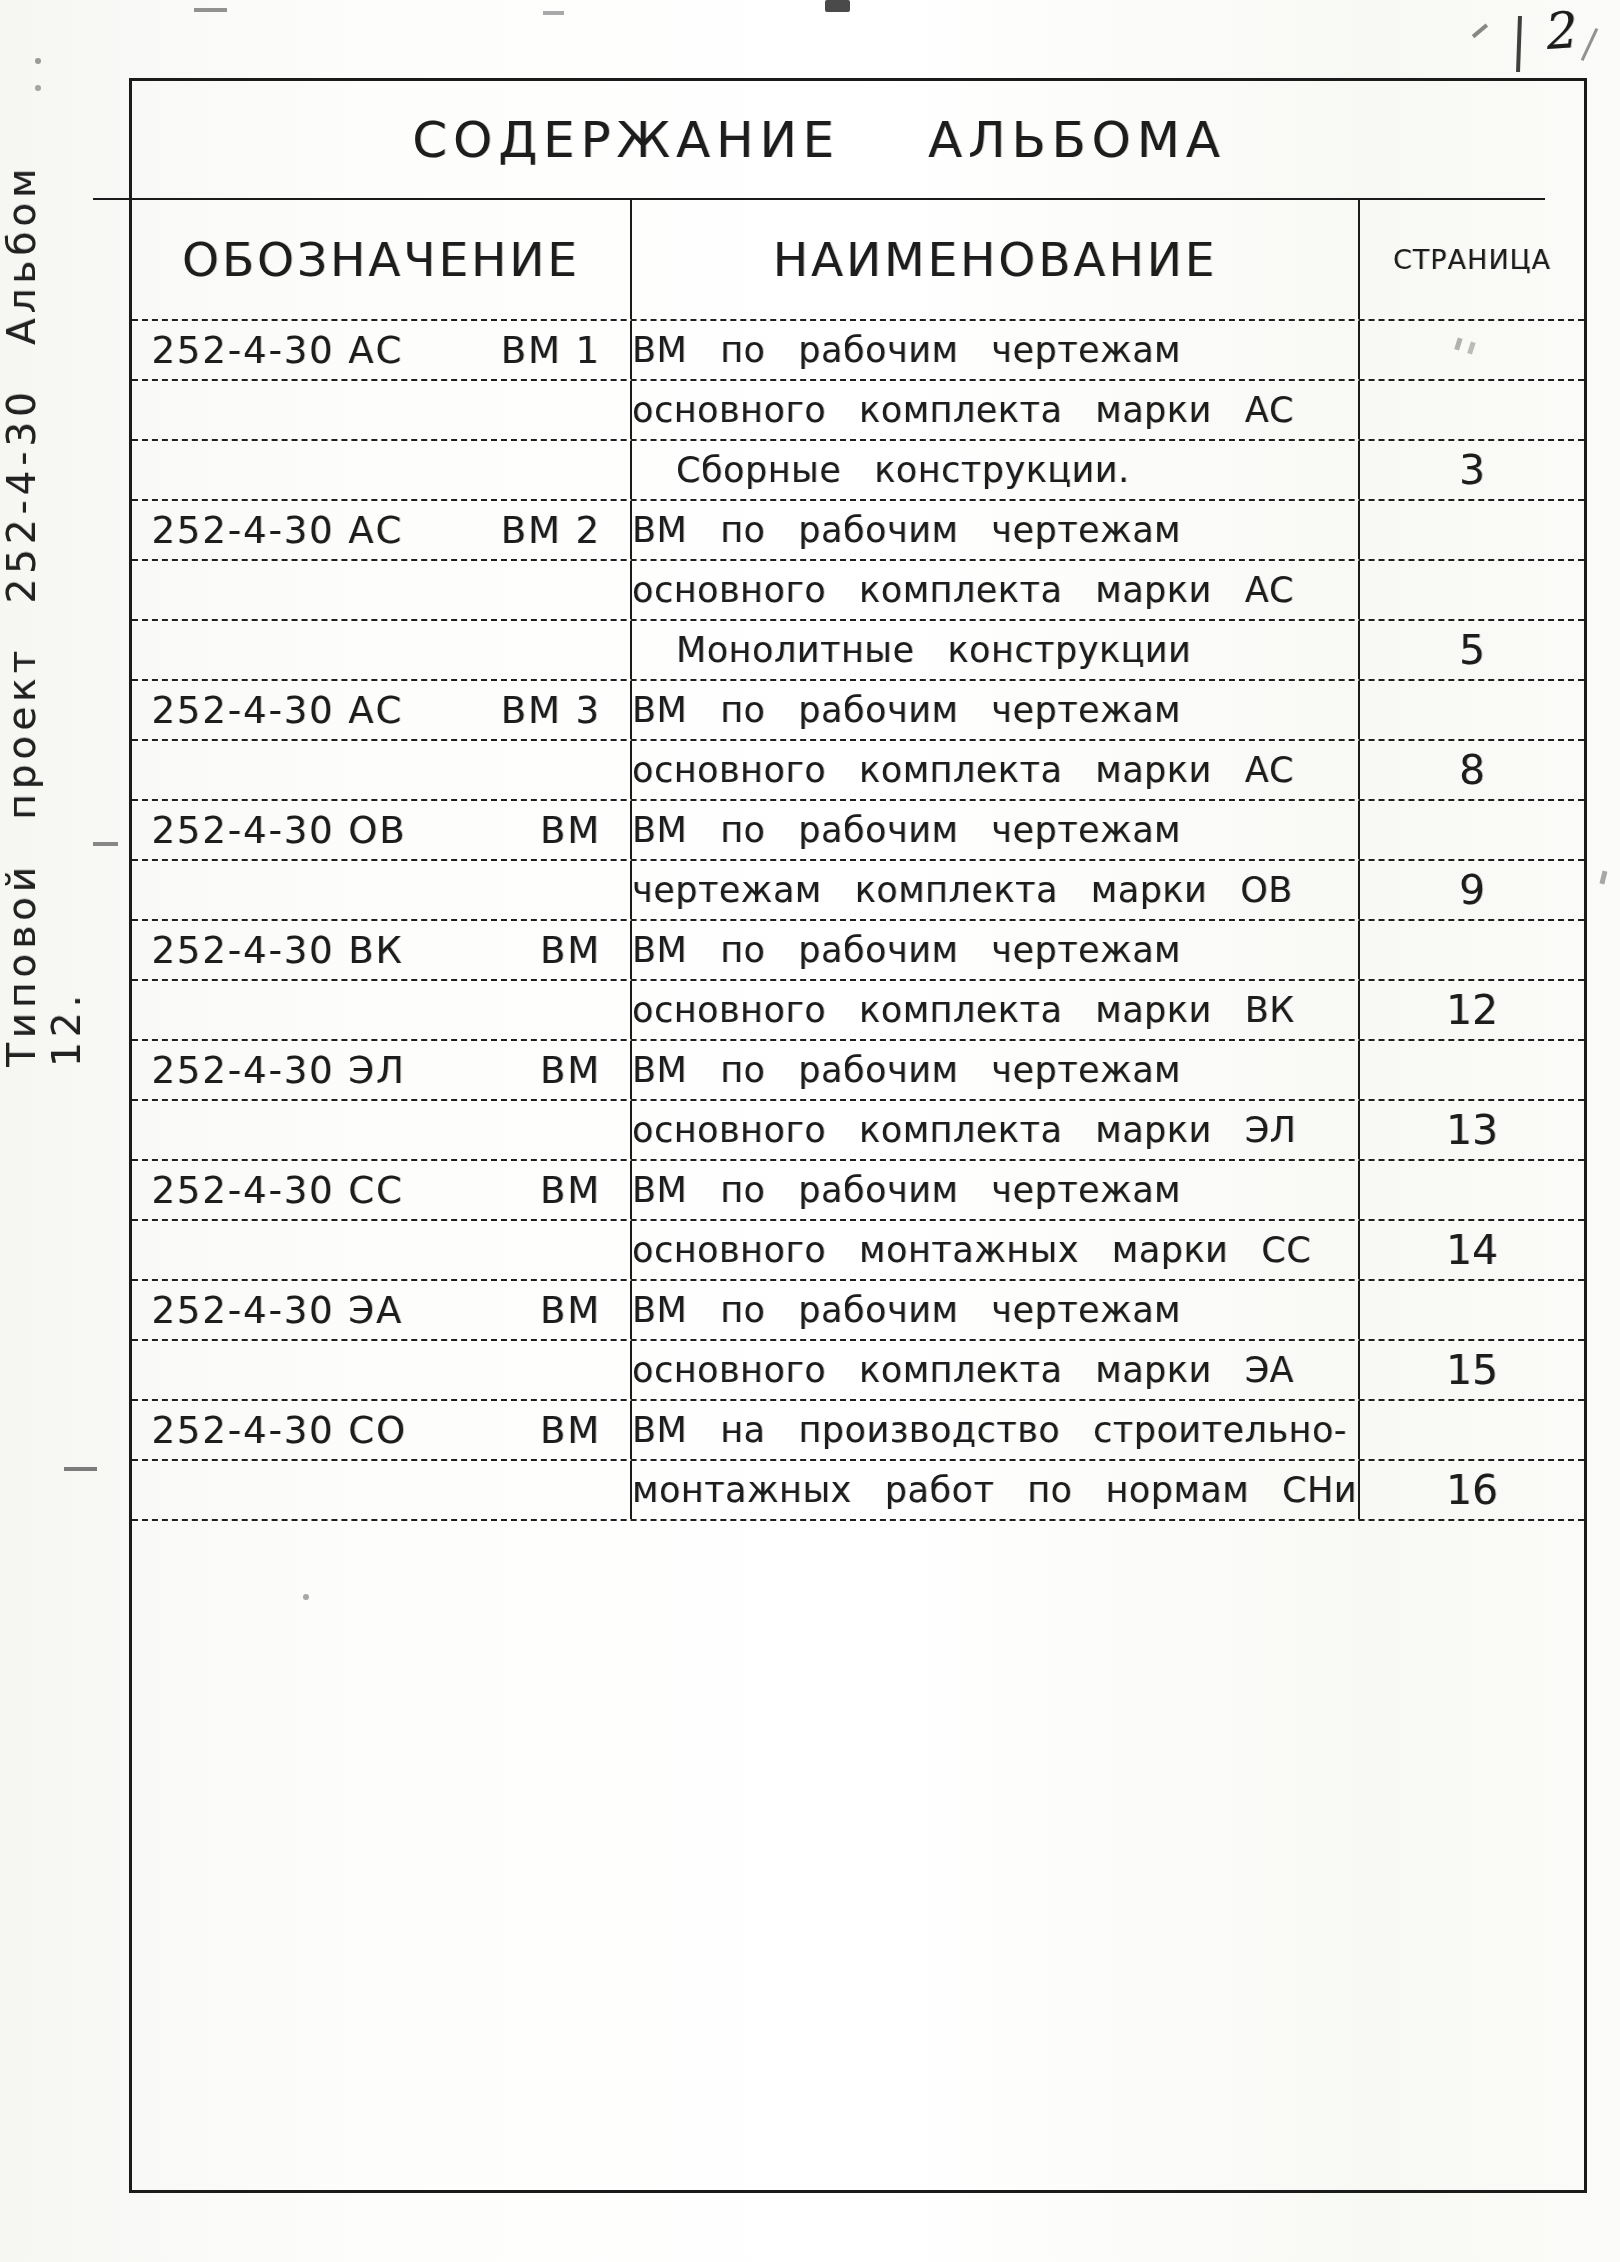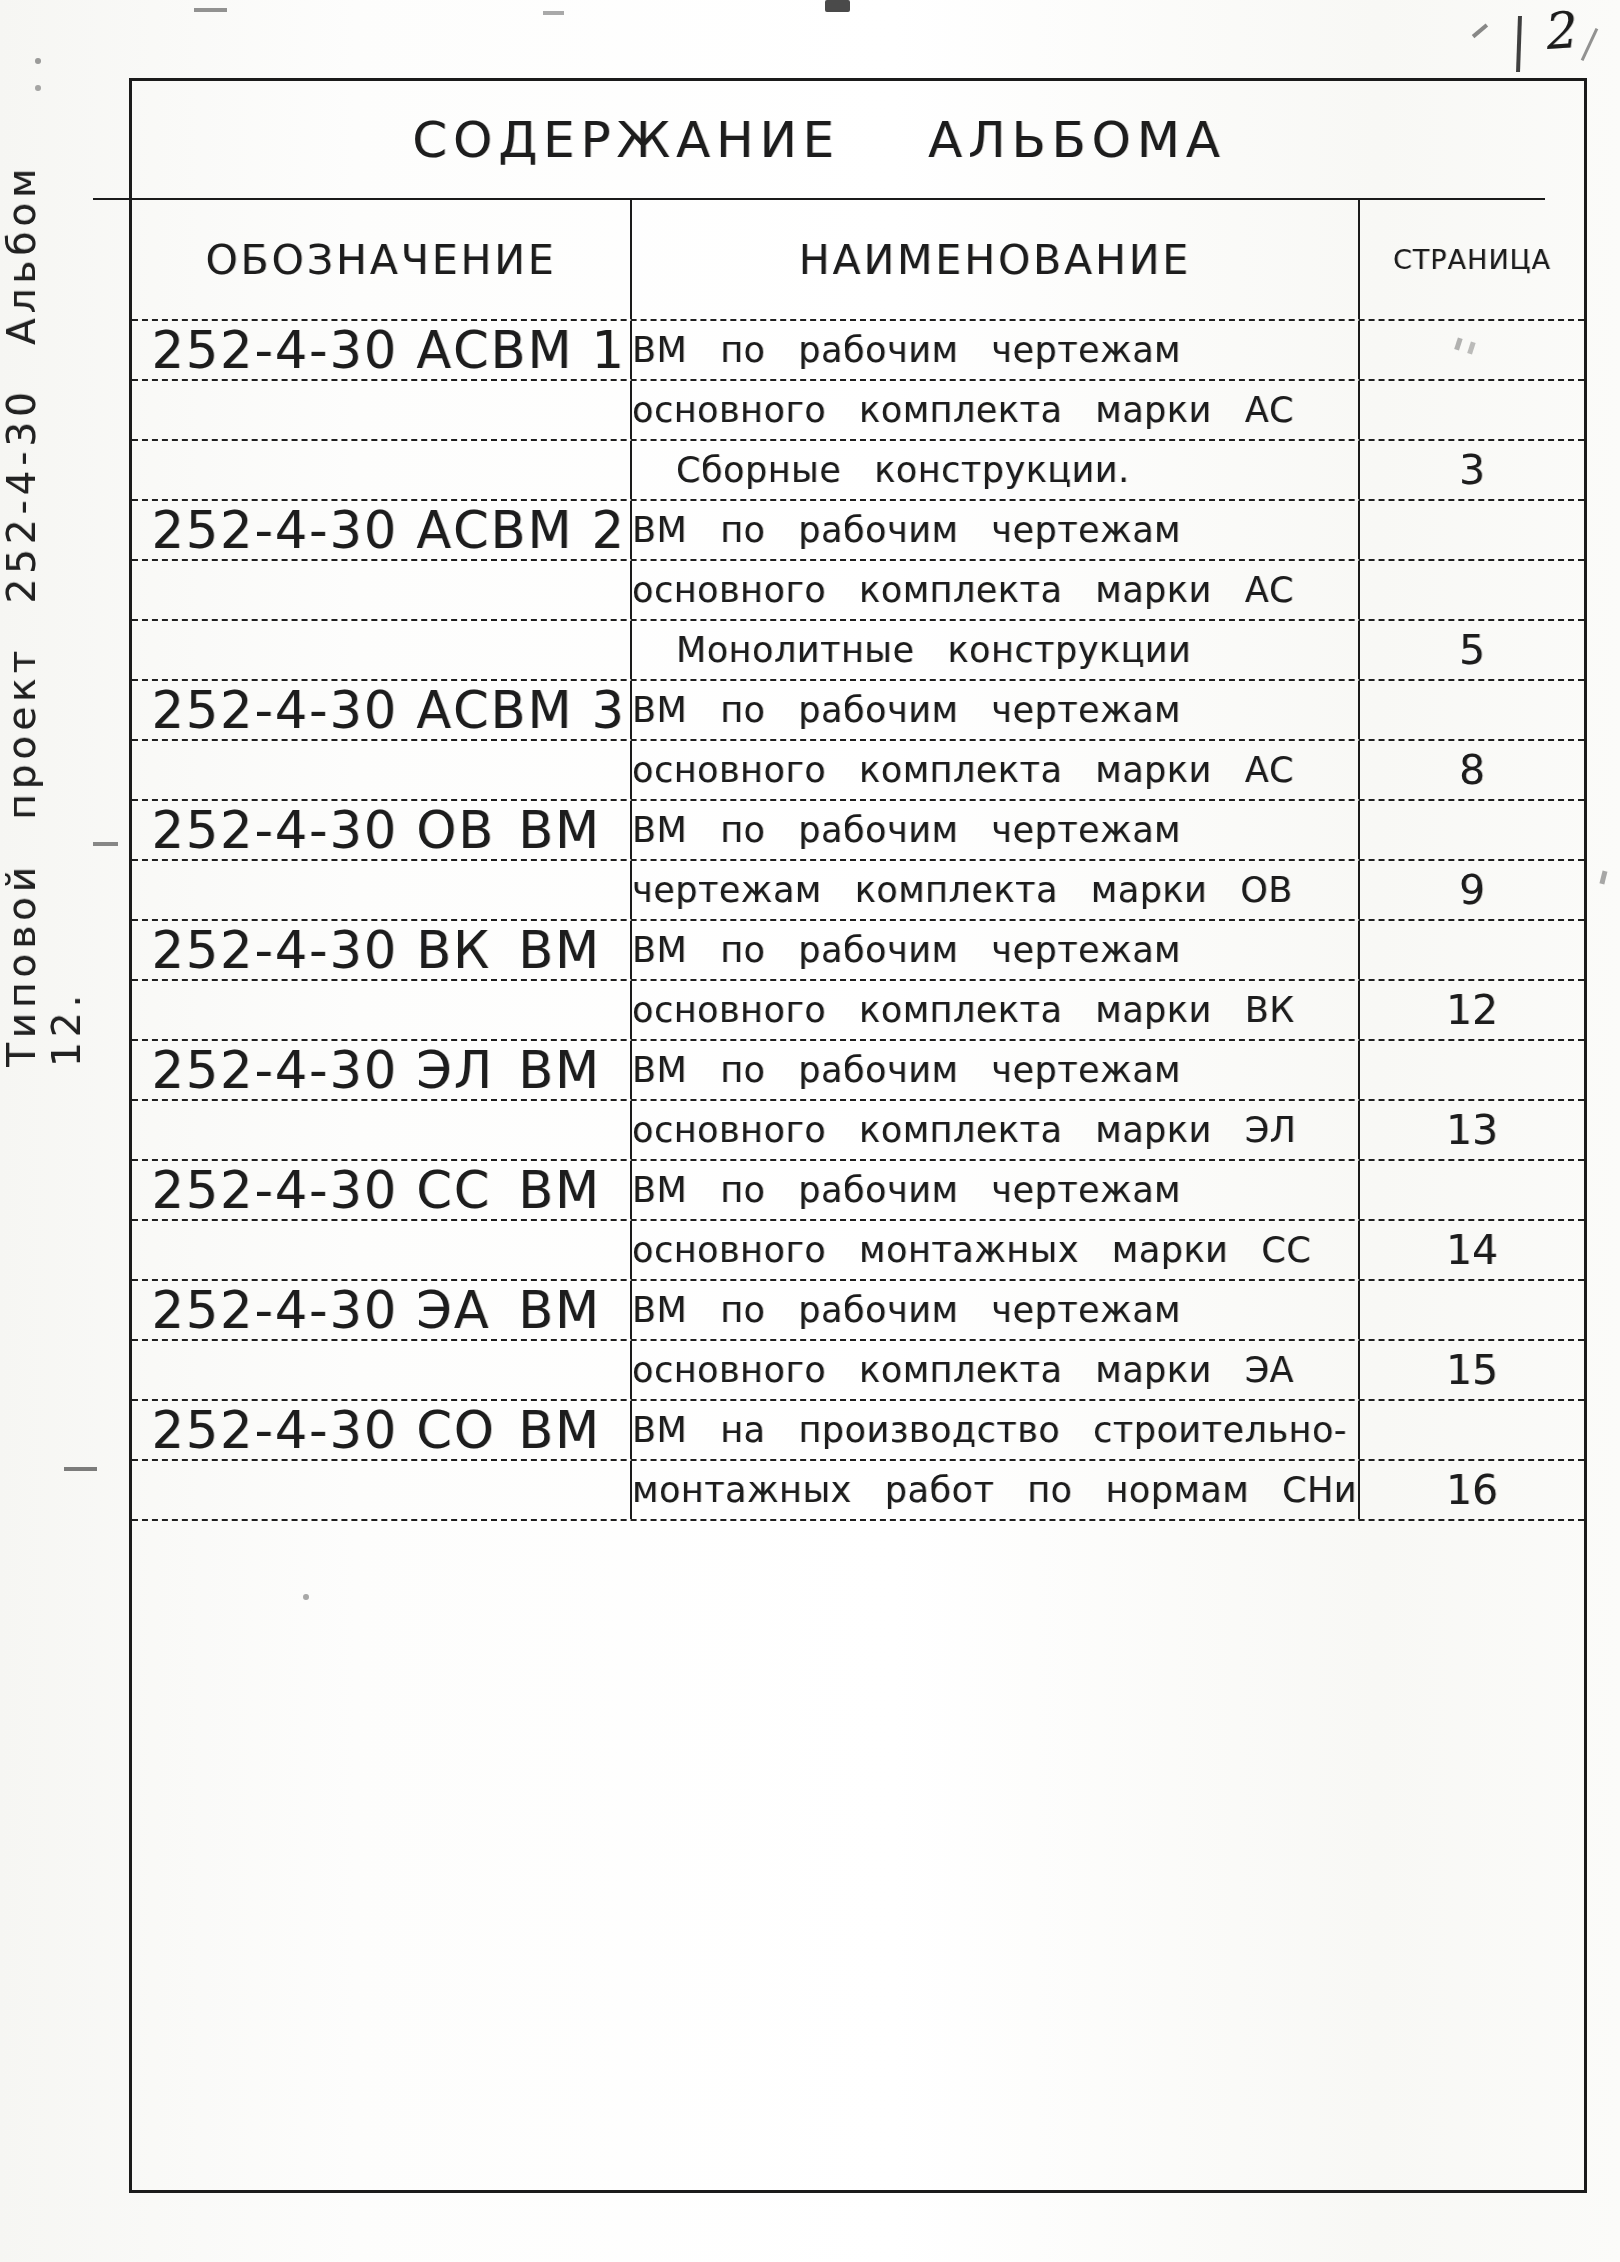--- a/index.html
+++ b/index.html
@@ -19,26 +19,26 @@
   
   .titleband{
     height:117px;border-bottom:2.9px solid #1b1b1b;box-sizing:content-box;
     display:flex;align-items:center;justify-content:center;gap:88px;
     font-size:50px;letter-spacing:5.8px;transform:translateX(-39px);
   }
 
   
   .hdr,.row{display:grid;grid-template-columns:500px 728px auto;box-sizing:border-box}
   .hdr{height:121px;border-bottom:2.9px dashed #1f1f1f}
-  .hdr>div{display:flex;align-items:center;justify-content:center;border-right:2.9px solid #1b1b1b;font-size:41px;letter-spacing:2.9px}
+  .hdr>div{display:flex;align-items:center;justify-content:center;border-right:2.9px solid #1b1b1b;font-size:47px;letter-spacing:2.9px}
   .hdr>div:last-child{border-right:none;font-size:27px;letter-spacing:1px}
 
   .row{height:60px;border-bottom:2.9px dashed #1f1f1f}
   .c{display:flex;align-items:center;box-sizing:border-box;overflow:hidden;white-space:nowrap}
-  .c1{border-right:2.9px solid #1b1b1b;justify-content:space-between;padding:0 29px 0 19.4px;font-size:51px;letter-spacing:1.9px}
+  .c1{border-right:2.9px solid #1b1b1b;justify-content:space-between;padding:0 29px 0 19.4px;font-size:37px;letter-spacing:1.9px}
   .c2{border-right:2.9px solid #1b1b1b;padding-left:0;font-size:35px;letter-spacing:0.5px;word-spacing:21.3px}
   .c2.indent{padding-left:44px}
   .c3{justify-content:center;font-size:41px}
 
   
   .margin-text{
     position:absolute;left:5.8px;top:116px;height:951px;width:76px;
     display:flex;align-items:center;justify-content:center;
     writing-mode:vertical-rl;transform:rotate(180deg);
     font-size:39px;letter-spacing:4.9px;word-spacing:25px;color:#222;

